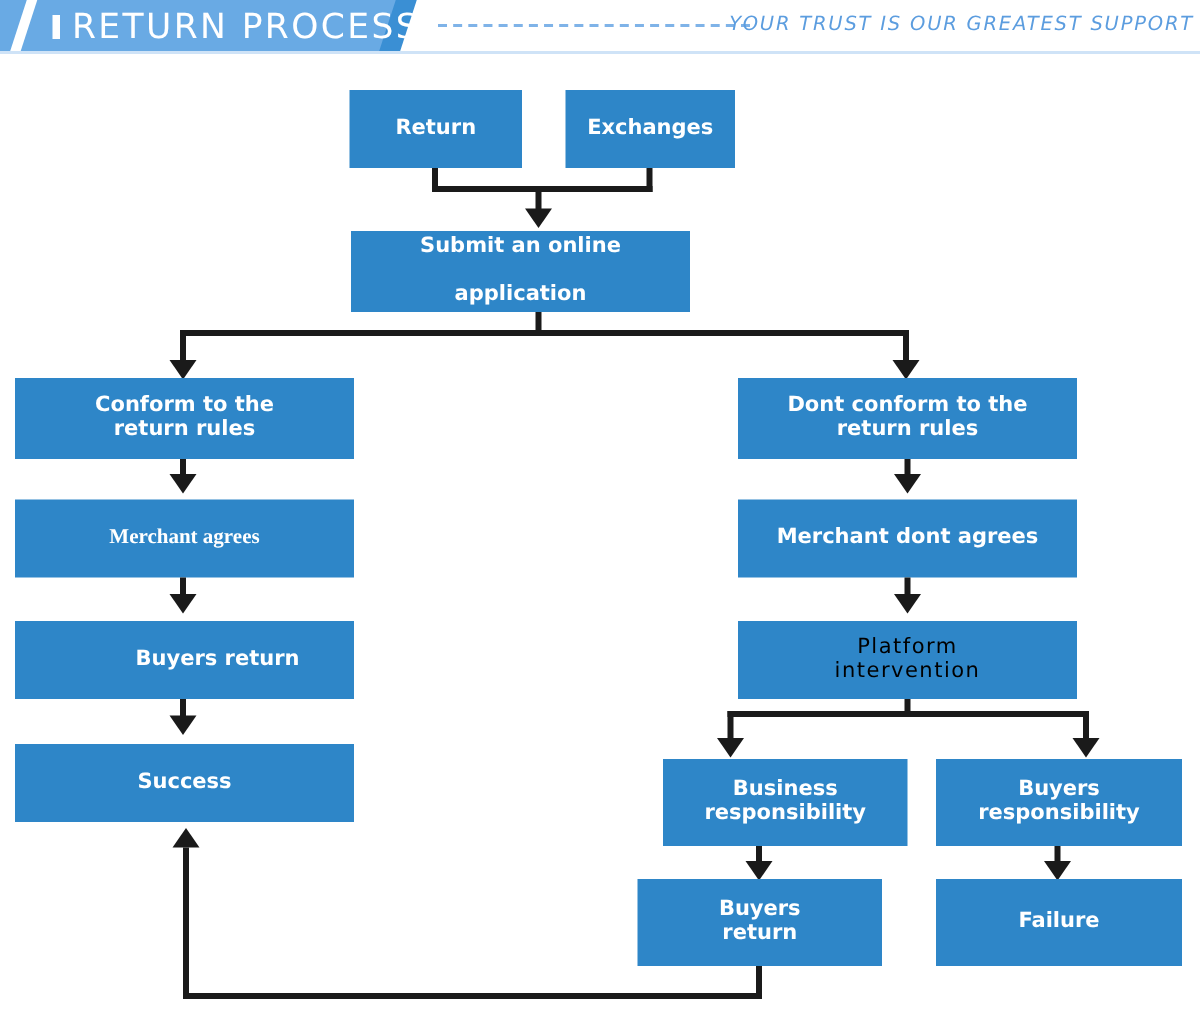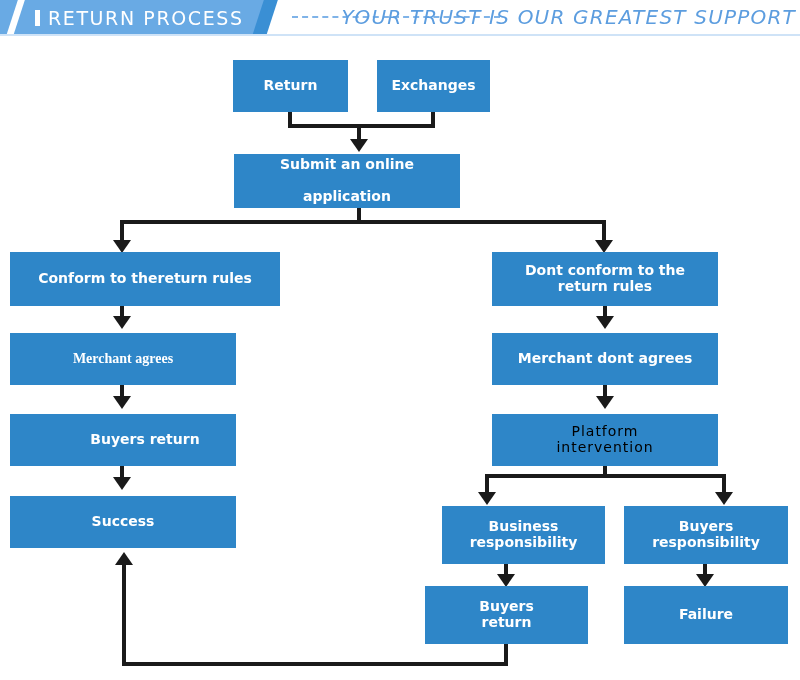--- a/index.html
+++ b/index.html
@@ -49,21 +49,21 @@
     width: 38px; height: 36px;
     background: #ffffff;
     transform: skewX(-18deg);
   }
   .banner-text {
     position: absolute;
     left: 48px; top: 0;
     height: 36px;
     line-height: 36px;
     color: #ffffff;
-    font-size: 19px;
+    font-size: 23px;
     letter-spacing: 1.6px;
     white-space: nowrap;
     font-weight: 400;
   }
   .banner-bullet {
     position: absolute;
     left: 35px; top: 10px;
     width: 5px; height: 16px;
     background: #ffffff;
   }
@@ -72,21 +72,21 @@
     left: 292px; top: 16px;
     width: 208px; height: 0;
     border-top: 2px dashed #7fb3e8;
   }
   .header-tagline {
     position: absolute;
     right: 4px; top: 0;
     height: 36px;
     line-height: 34px;
     color: #5c9ddf;
-    font-size: 20px;
+    font-size: 13px;
     font-style: italic;
     letter-spacing: 1.2px;
     white-space: nowrap;
   }
   .header-underline {
     position: absolute;
     left: 0; top: 34px;
     width: 800px; height: 2px;
     background: #cfe3f7;
   }
@@ -174,21 +174,21 @@
   <span>application</span>
 </div>
 
 <div class="vline" style="left:357px; top:208px; height:16px;"></div>
 <div class="hline" style="left:120px; top:220px; width:486px;"></div>
 <div class="vline" style="left:120px; top:220px; height:22px;"></div>
 <div class="arrow-down" style="left:113px; top:240px;"></div>
 <div class="vline" style="left:602px; top:220px; height:22px;"></div>
 <div class="arrow-down" style="left:595px; top:240px;"></div>
 
-<div class="box" style="left:10px; top:252px; width:270px; height:54px; flex-direction:row;">
+<div class="box" style="left:10px; top:252px; width:226px; height:54px; flex-direction:column;">
   <span>Conform to the</span>
   <span>return rules</span>
 </div>
 
 <div class="vline" style="left:120px; top:306px; height:12px;"></div>
 <div class="arrow-down" style="left:113px; top:316px;"></div>
 
 <div class="box" style="left:10px; top:333px; width:226px; height:52px;font-family:Liberation Serif, serif;">
   <span>Merchant agrees</span>
 </div>

